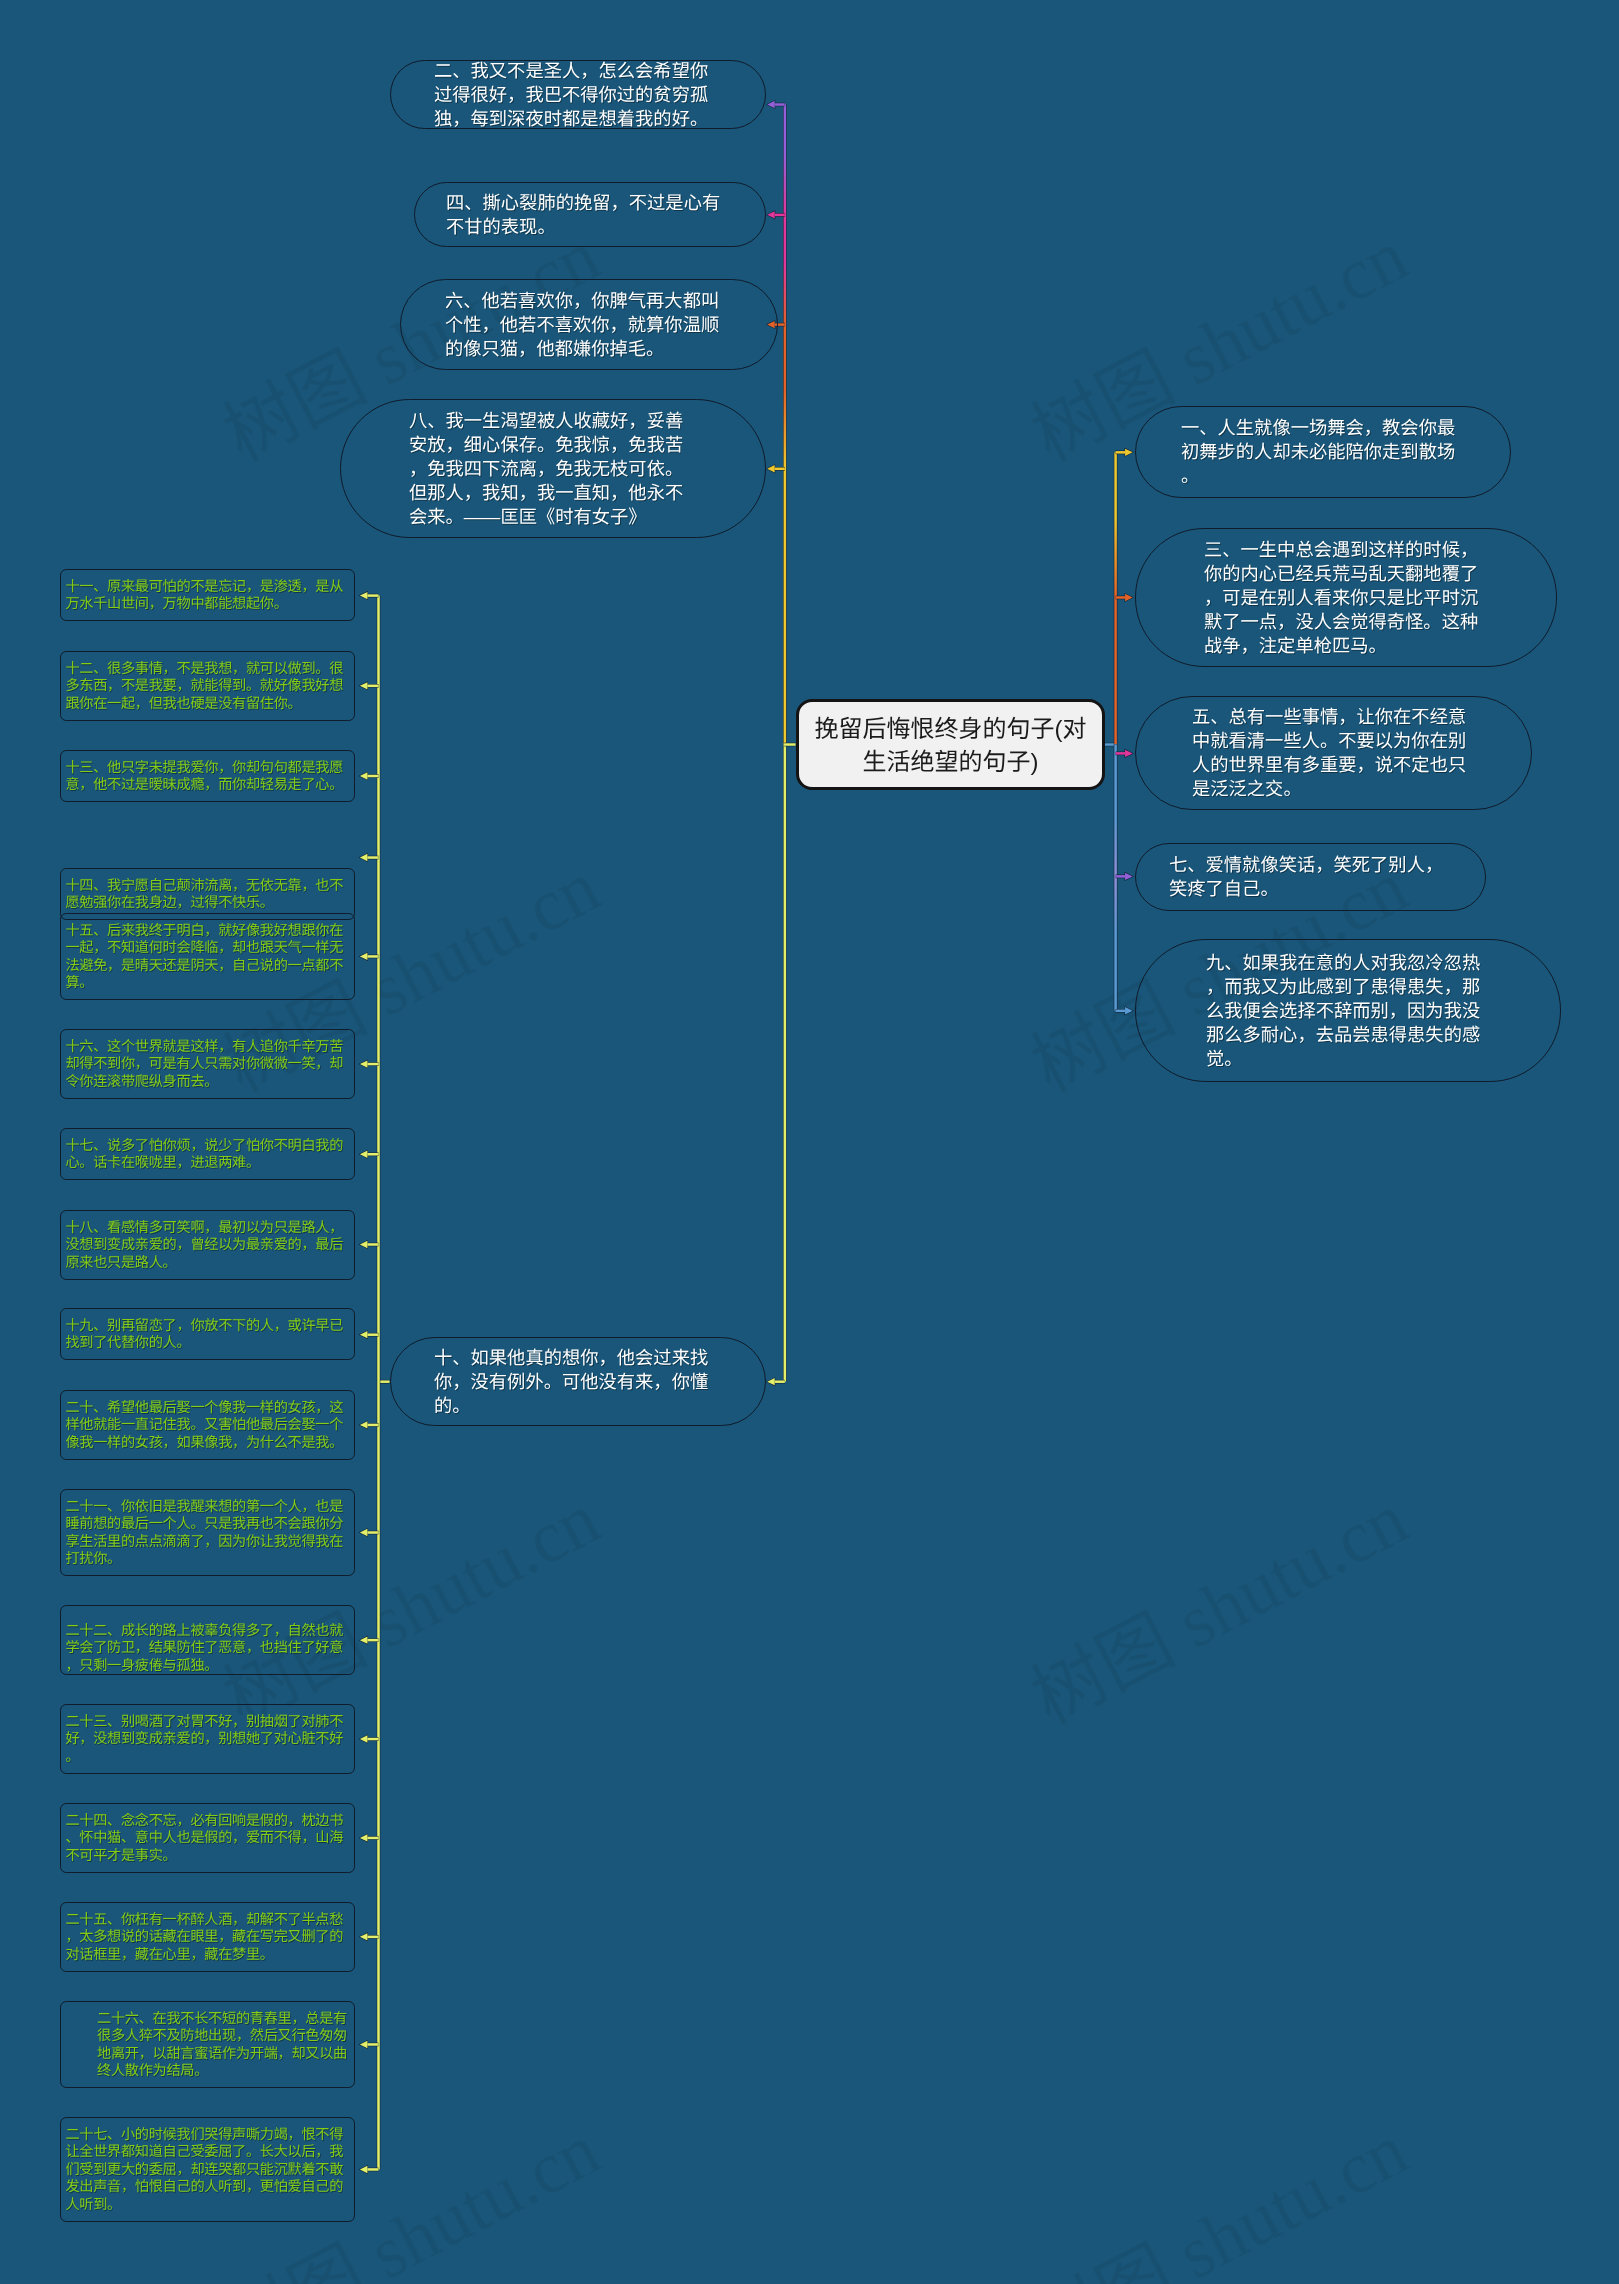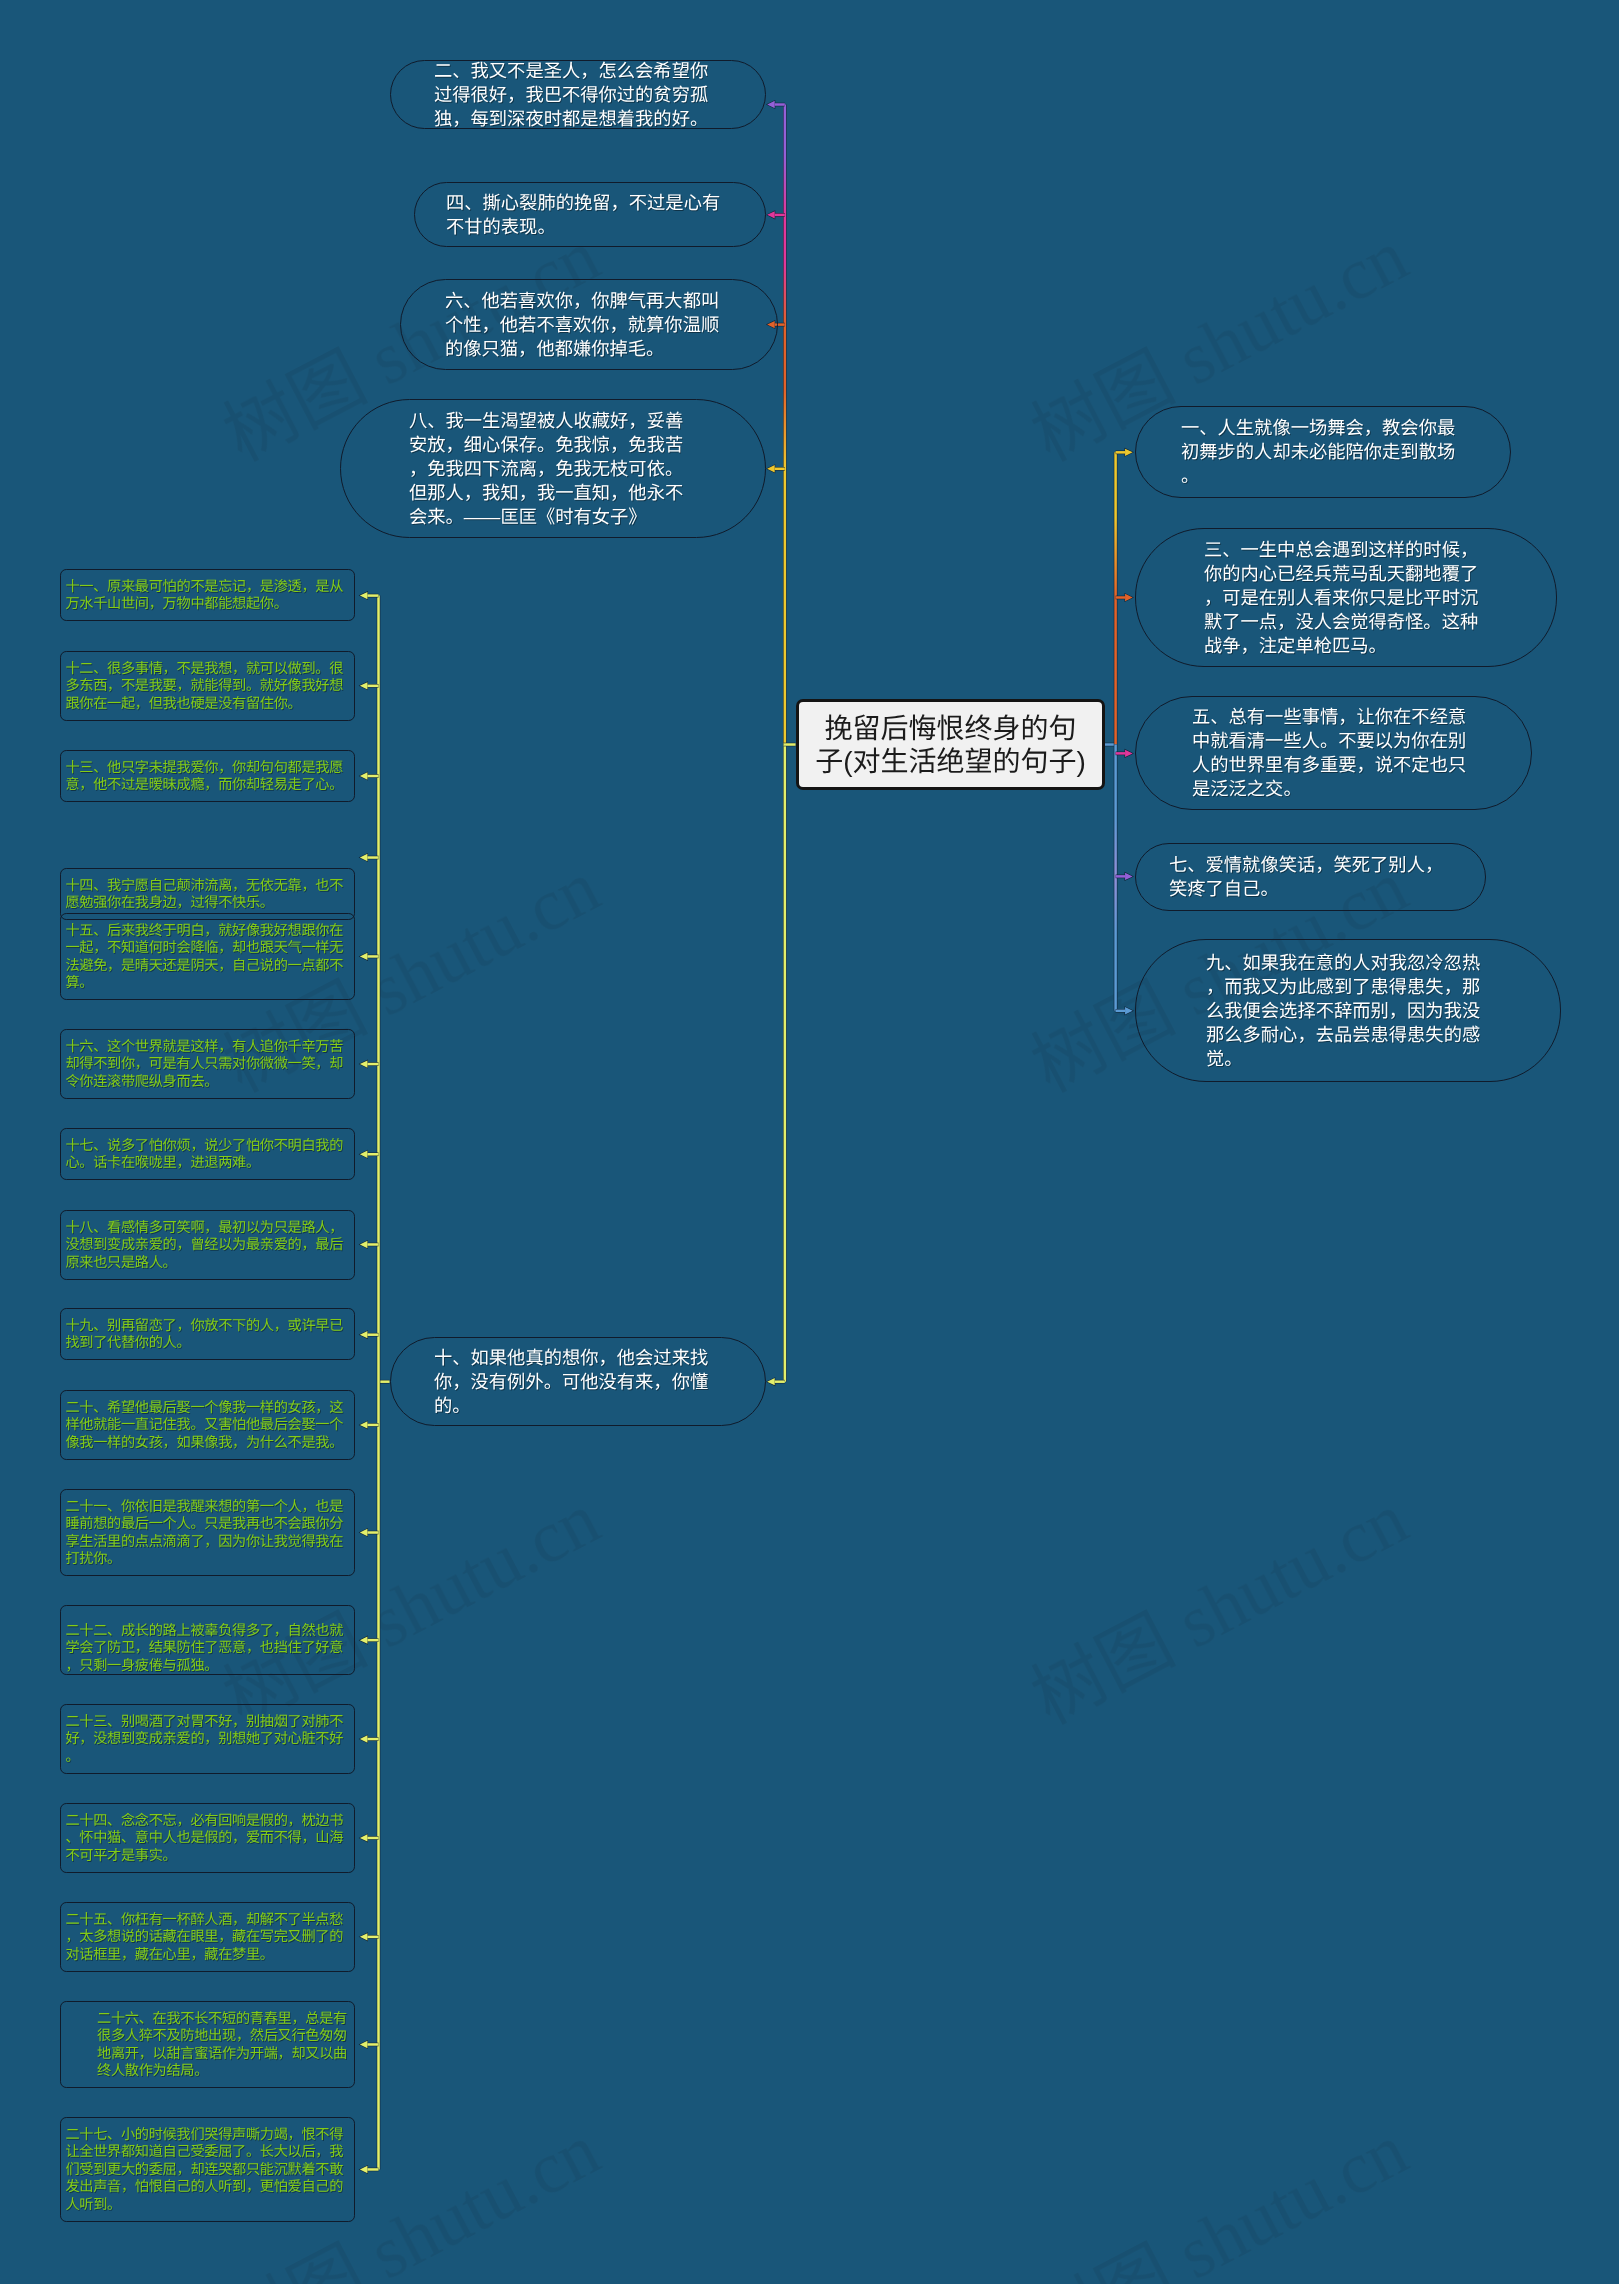--- a/index.html
+++ b/index.html
@@ -12,22 +12,22 @@
 svg#links{position:absolute;left:0;top:0;width:1619px;height:2284px;overflow:visible;}
 .node{position:absolute;box-sizing:border-box;border:1.9px solid #101b2b;
  display:flex;align-items:center;justify-content:flex-start;}
 .ntext{line-break:anywhere;text-align:left;will-change:opacity;}
 .node.big .ntext{width:276px;font-size:18.3px;line-height:24px;color:#ffffff;
  text-shadow:0.9px 0.9px 0 rgba(0,0,0,0.40);}
 .node.small{border-radius:6.3px;padding-left:4.4px;}
 .node.small .ntext{width:286px;font-size:14.2px;letter-spacing:-0.3px;line-height:17.4px;color:#84cc16;
  text-shadow:0.8px 0.8px 0 rgba(0,0,0,0.40);}
 #center{position:absolute;box-sizing:border-box;background:#f1f1f1;color:#1b1b1b;
- border:3.2px solid #141414;border-radius:7px;display:flex;align-items:center;justify-content:center;
- font-size:28px;line-height:33px;text-align:center;}
+ border:3.2px solid #141414;border-radius:16px;display:flex;align-items:center;justify-content:center;
+ font-size:24px;line-height:33px;text-align:center;}
 #center span{width:276px;line-break:anywhere;display:block;will-change:opacity;}
 </style>
 </head>
 <body>
 
 <div id="stage">
 <div class="wmlayer">
 
 <div class="wm" style="left:202px;top:387px;"><span>树图 shutu.cn</span></div>
 <div class="wm" style="left:1010px;top:387px;"><span>树图 shutu.cn</span></div>

